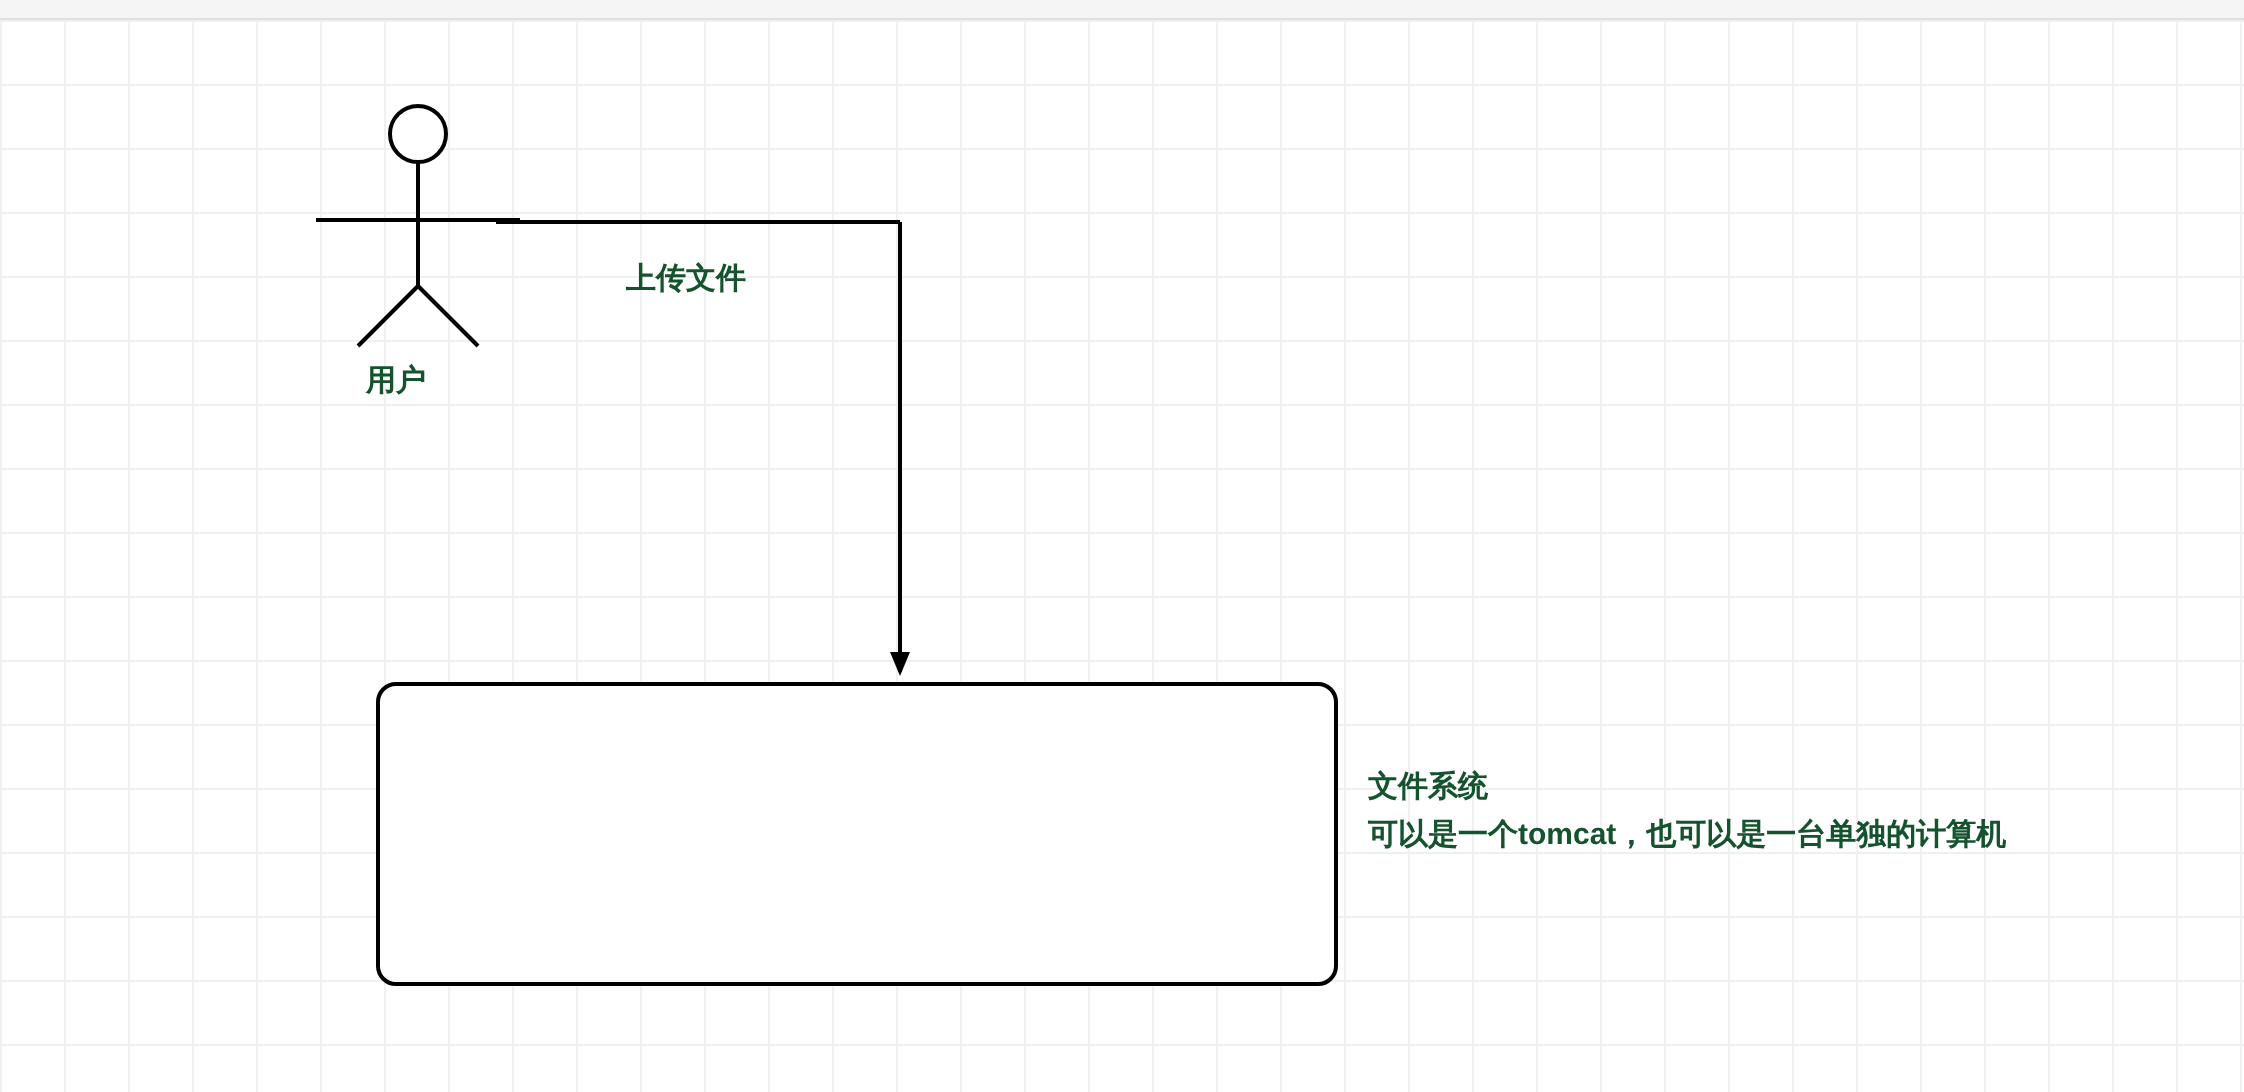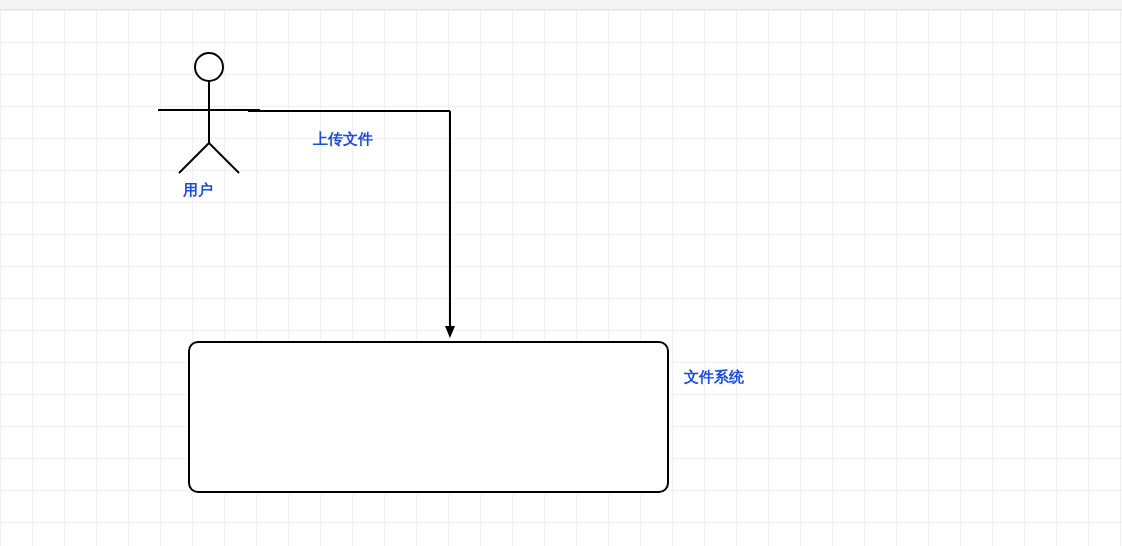--- a/index.html
+++ b/index.html
@@ -38,26 +38,26 @@
       top: 0;
       left: 0;
       width: 1122px;
       height: 546px;
       z-index: 1;
     }
     .label {
       position: absolute;
       font-size: 15px;
       font-weight: bold;
-      color: #1d4ed8;
+      color: #14532d;
       white-space: nowrap;
     }
     .label-user { left: 183px; top: 181px; }
     .label-upload { left: 313px; top: 130px; }
-    .label-fs { left: 684px; top: 368px; }
+    .label-fs { left: 684px; top: 384px; }
     .label-desc { left: 684px; top: 408px; font-weight: bold; }
     .filesystem-box {
       position: absolute;
       left: 188px;
       top: 341px;
       width: 481px;
       height: 152px;
       background: #ffffff;
       border: 2px solid #000;
       border-radius: 10px;
@@ -90,14 +90,15 @@
       <line x1="248" y1="111" x2="450" y2="111" stroke="#000" stroke-width="2"></line>
       <line x1="450" y1="111" x2="450" y2="336" stroke="#000" stroke-width="2" marker-end="url(#arrowhead)"></line>
     </g>
   </svg>
 
   <div class="filesystem-box"></div>
 
   <div class="label label-user">用户</div>
   <div class="label label-upload">上传文件</div>
   <div class="label label-fs">文件系统</div>
+  <div class="label label-desc">可以是一个tomcat，也可以是一台单独的计算机</div>
 
 </div>
 
 </body></html>

